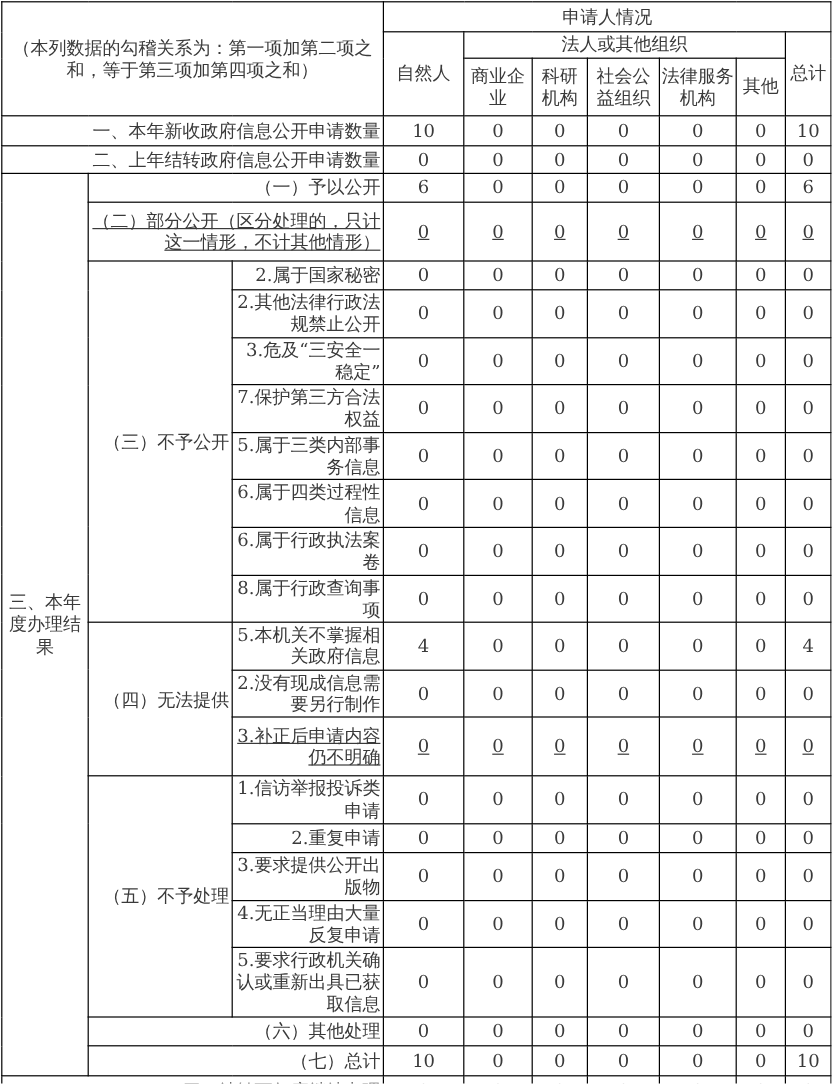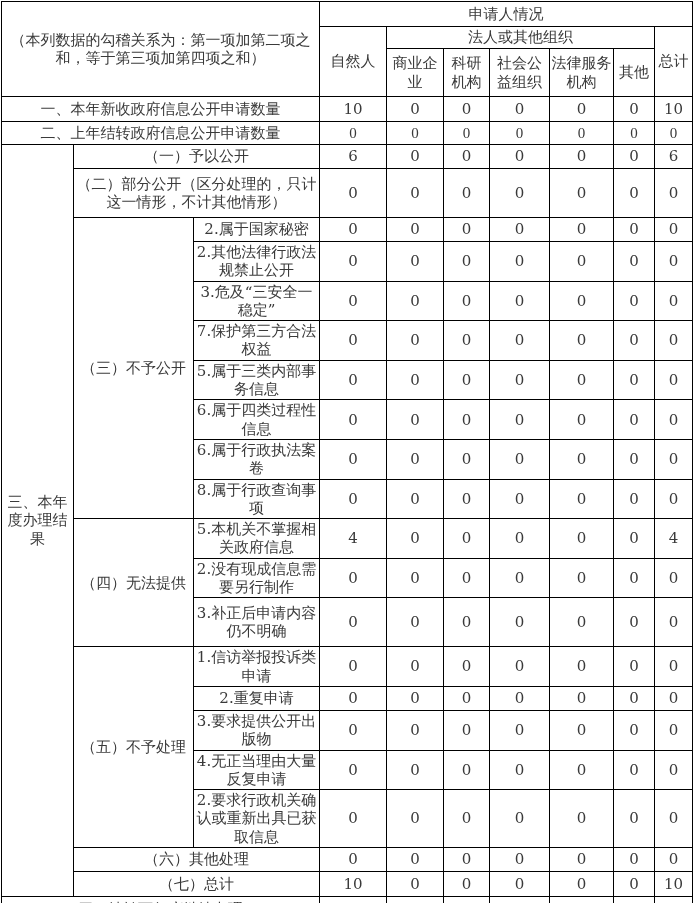--- a/index.html
+++ b/index.html
@@ -2,24 +2,24 @@
 <html><head>
 <meta charset="utf-8">
 <style>
   html,body{margin:0;padding:0;background:#fff;}
   body{font-family:"DejaVu Serif","Liberation Serif",serif;color:#3a3a3a;}
   .wrap{width:693px;height:903px;background:#fff;box-sizing:border-box;padding:1px 1px 0 1px;}
   table{border-collapse:collapse;width:691px;table-layout:fixed;}
   td{border:1px solid #000;font-size:15px;line-height:1.22;vertical-align:middle;
      padding:1px 2px;overflow:hidden;word-break:break-all;}
   td.c{text-align:center;padding:1px 1px;}
-  td.l{text-align:center;}
+  td.l{text-align:right;}
   tr.hA{height:25px;} tr.hB{height:22px;} tr.hC{height:48px;}
-  tr.h23{height:23px;font-family:Liberation Serif, serif;} tr.h24{height:24px;} tr.h26{height:26px;}
-  tr.h37{height:37px;} tr.h38{height:38px;} tr.h49{height:49px;} tr.h50{height:50px;}
+  tr.h23{height:23px;} tr.h24{height:24px;} tr.h26{height:26px;}
+  tr.h37{height:37px;} tr.h38{height:38px;} tr.h49{height:49px;text-decoration:underline;} tr.h50{height:50px;}
 </style>
 </head>
 <body>
 
 <div class="wrap">
 <table>
 <colgroup>
   <col style="width:72px">
         <col style="width:120px">
         <col style="width:126px">
@@ -241,21 +241,21 @@
   <td class="l">4.无正当理由大量反复申请</td>
   <td class="c">0</td>
           <td class="c">0</td>
           <td class="c">0</td>
           <td class="c">0</td>
           <td class="c">0</td>
           <td class="c">0</td>
           <td class="c">0</td>
 </tr>
 <tr class="h50">
-  <td class="l">2.要求行政机关确认或重新出具已获取信息</td>
+  <td class="l">5.要求行政机关确认或重新出具已获取信息</td>
   <td class="c">0</td>
           <td class="c">0</td>
           <td class="c">0</td>
           <td class="c">0</td>
           <td class="c">0</td>
           <td class="c">0</td>
           <td class="c">0</td>
 </tr>
 
 <tr class="h24">

